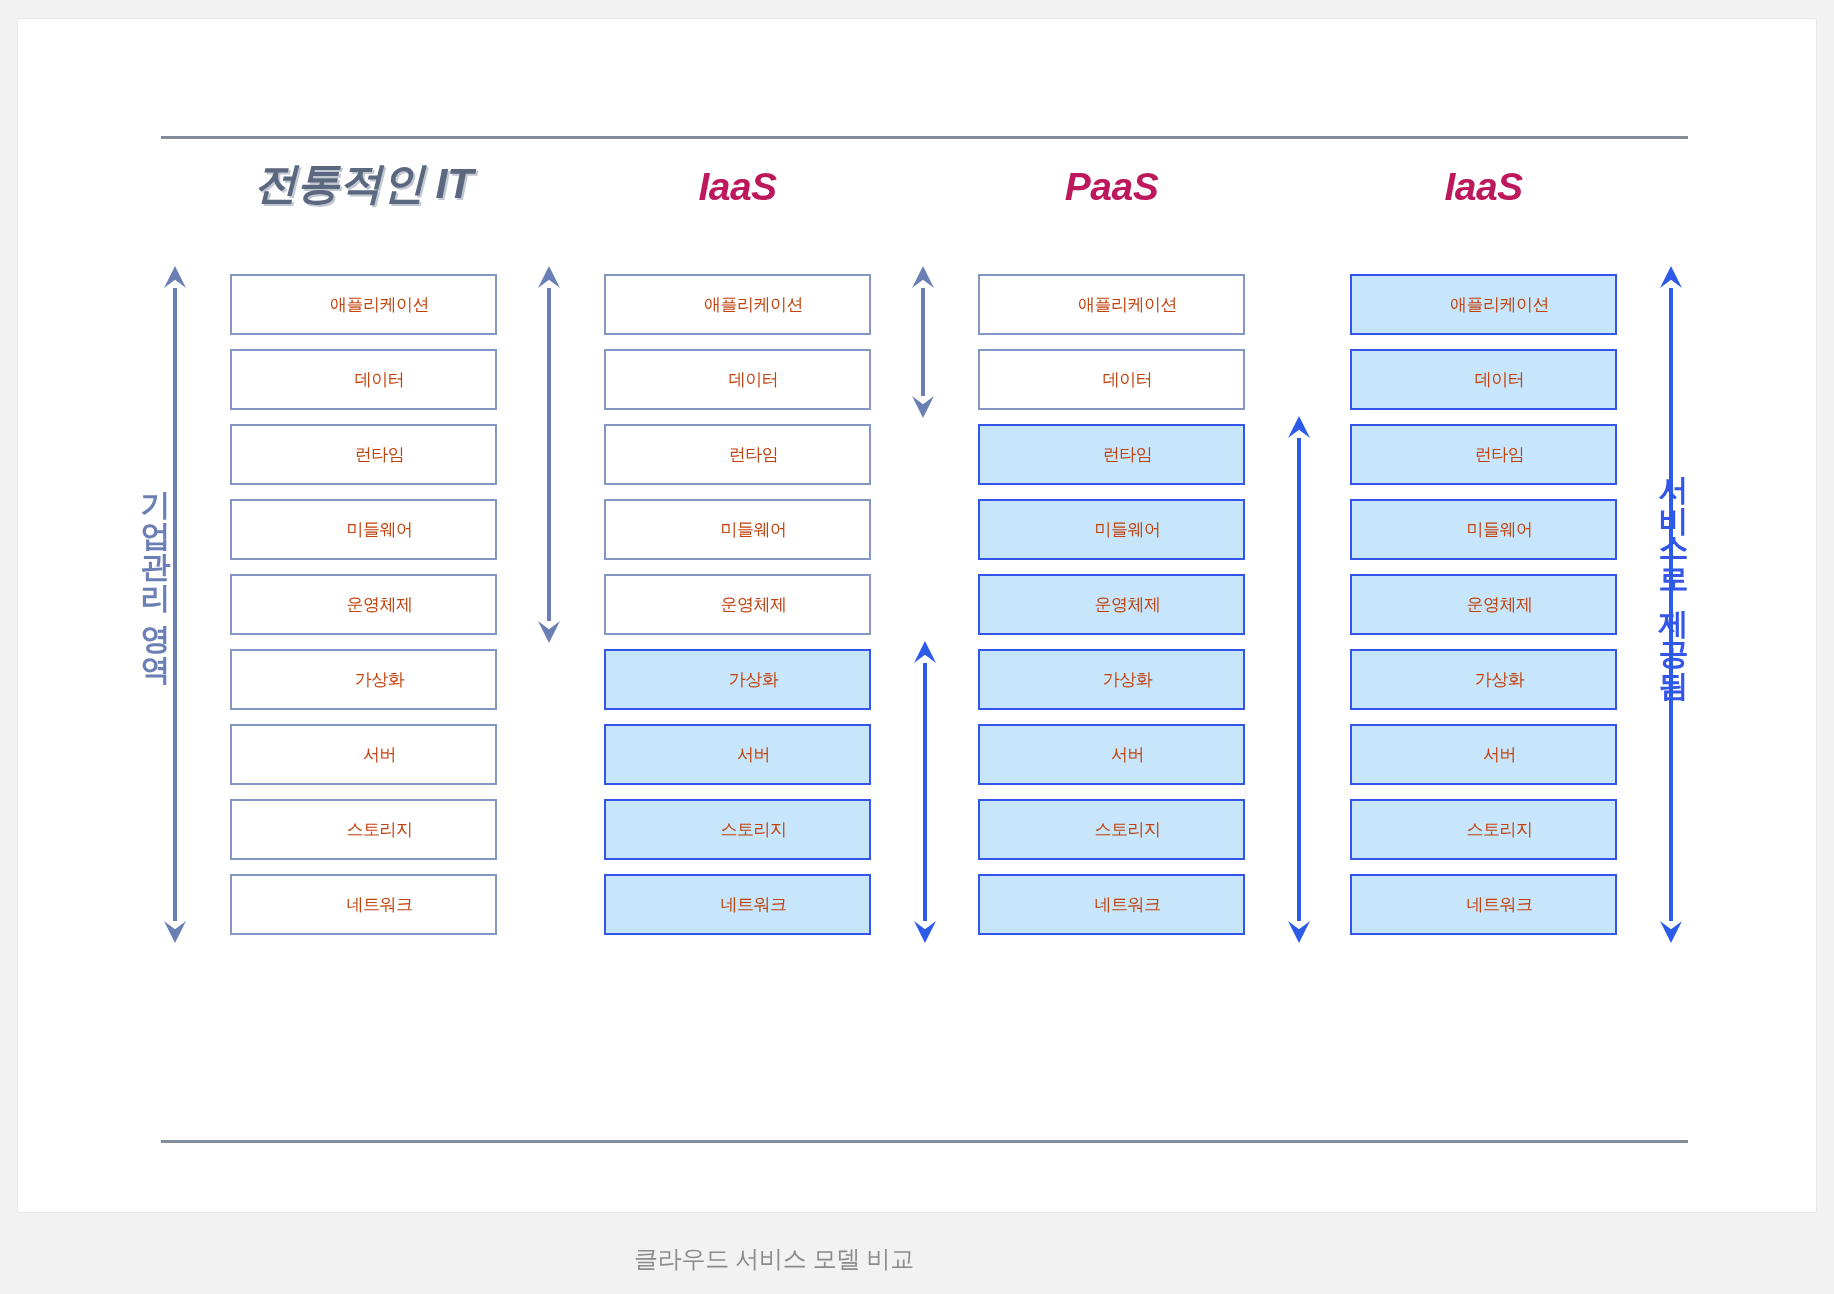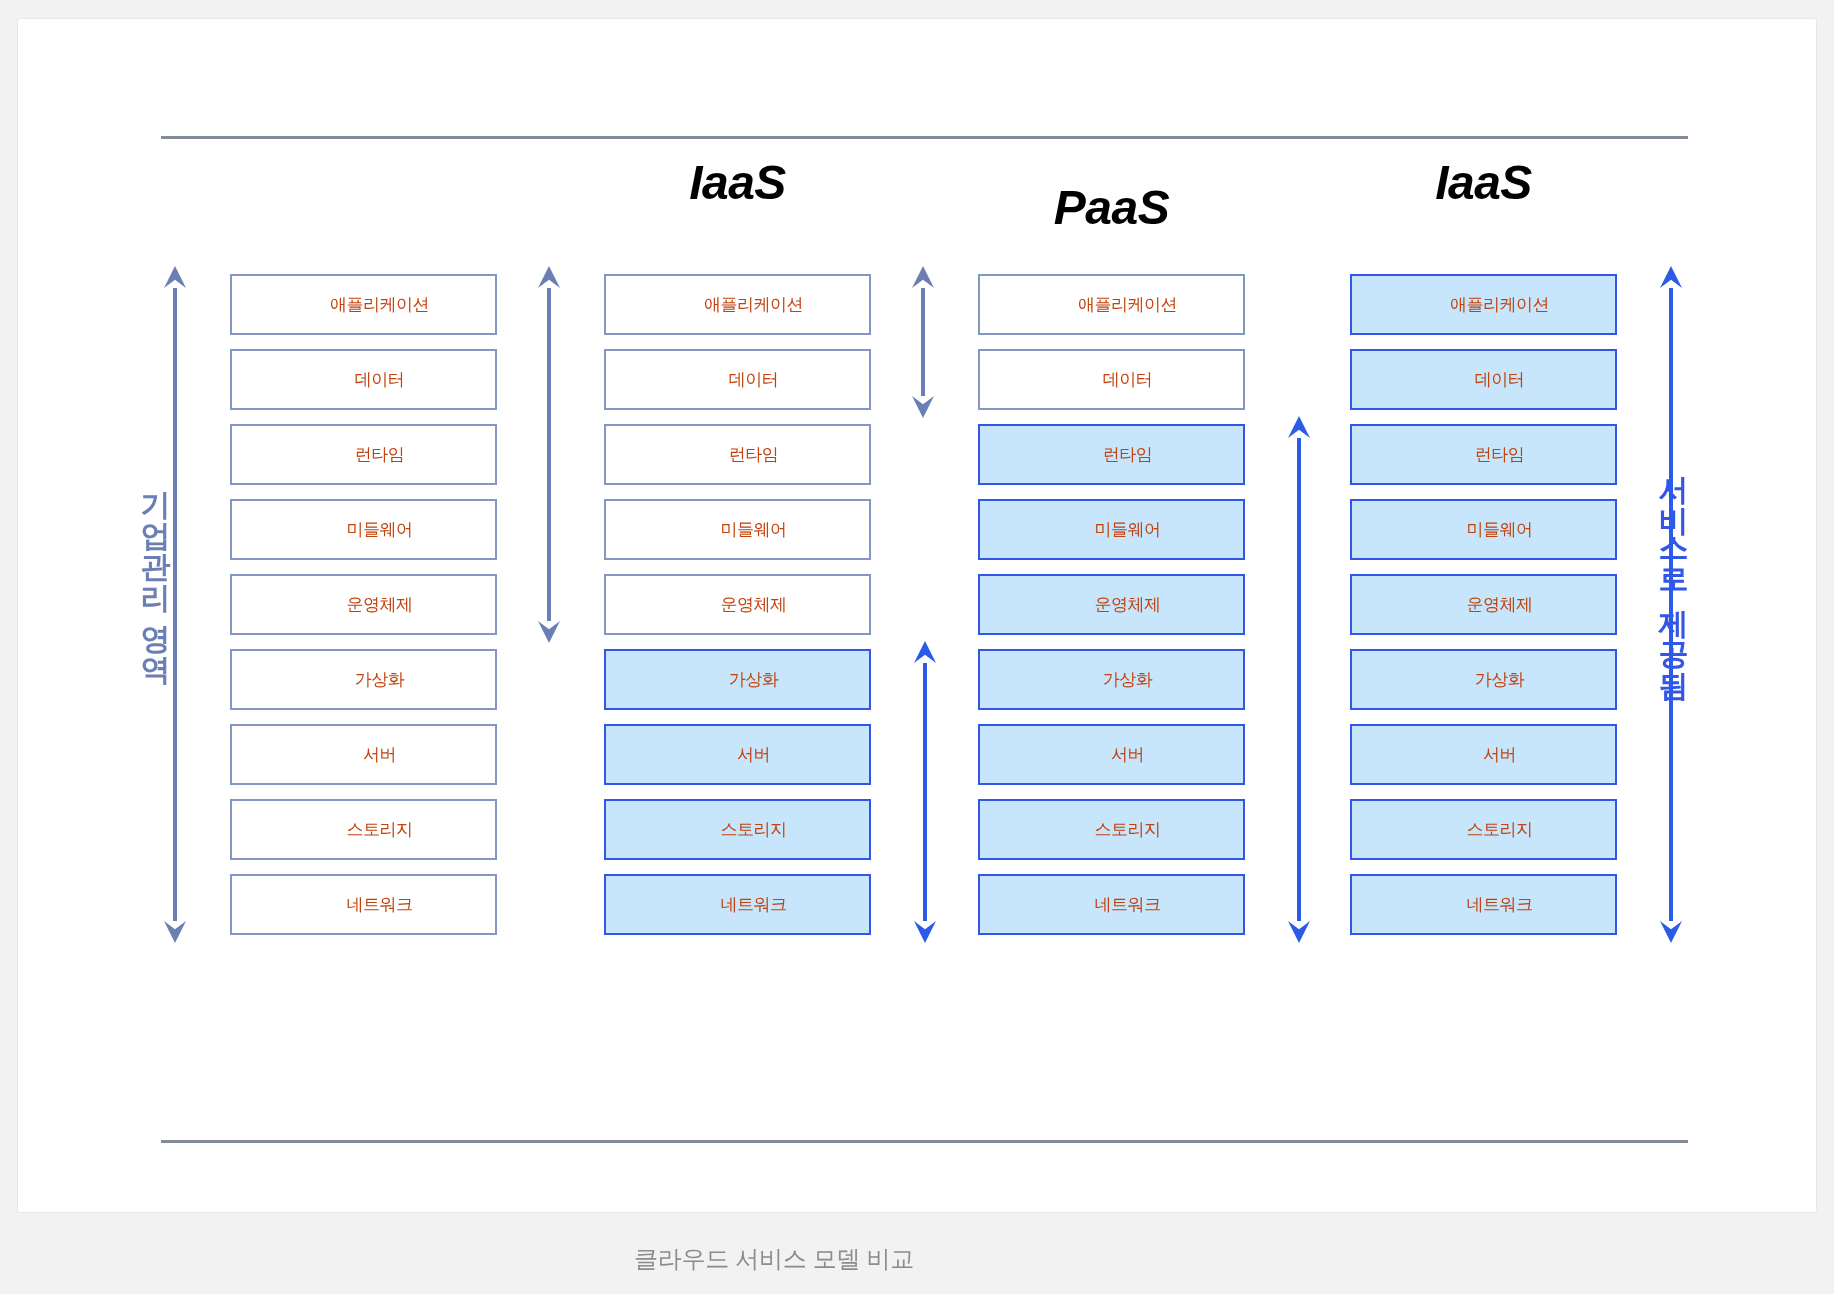--- a/index.html
+++ b/index.html
@@ -38,26 +38,26 @@
     letter-spacing: -0.5px;
   }
   .col-title.legacy {
     color: #5b6880;
     font-size: 43px;
     top: 155px;
     left: 230px; width: 267px;
     text-shadow: 2px 2px 0 rgba(120,132,155,.45);
   }
   .col-title.svc {
-    color: #000000;
-    font-size: 48px;
-    top: 155px;
+    color: #be185d;
+    font-size: 39px;
+    top: 165px;
   }
   .col-title.c2 { left: 604px; width: 267px; }
-  .col-title.c3 { left: 978px; width: 267px; margin-top: 25px; }
+  .col-title.c3 { left: 978px; width: 267px; }
   .col-title.c4 { left: 1350px; width: 267px; }
 
   
   .layer {
     position: absolute;
     height: 61px;
     display: flex;
     align-items: center;
     justify-content: center;
     font-size: 17px;
@@ -102,20 +102,21 @@
 </style>
 </head>
 <body>
 
 <div id="root">
   <div class="card">
     <div class="rule top"></div>
     <div class="rule bottom"></div>
   </div>
 
+  <div class="col-title legacy">전통적인 IT</div>
   <div class="col-title svc c2">IaaS</div>
   <div class="col-title svc c3">PaaS</div>
   <div class="col-title svc c4">IaaS</div>
 
   <div class="vlabel left">기업관리 영역</div>
   <div class="vlabel right">서비스로 제공됨</div>
 
   <div id="stacks">
       <div class="layer" style="left: 230px; top: 274px; width: 267px;">
         <span>애플리케이션</span>

